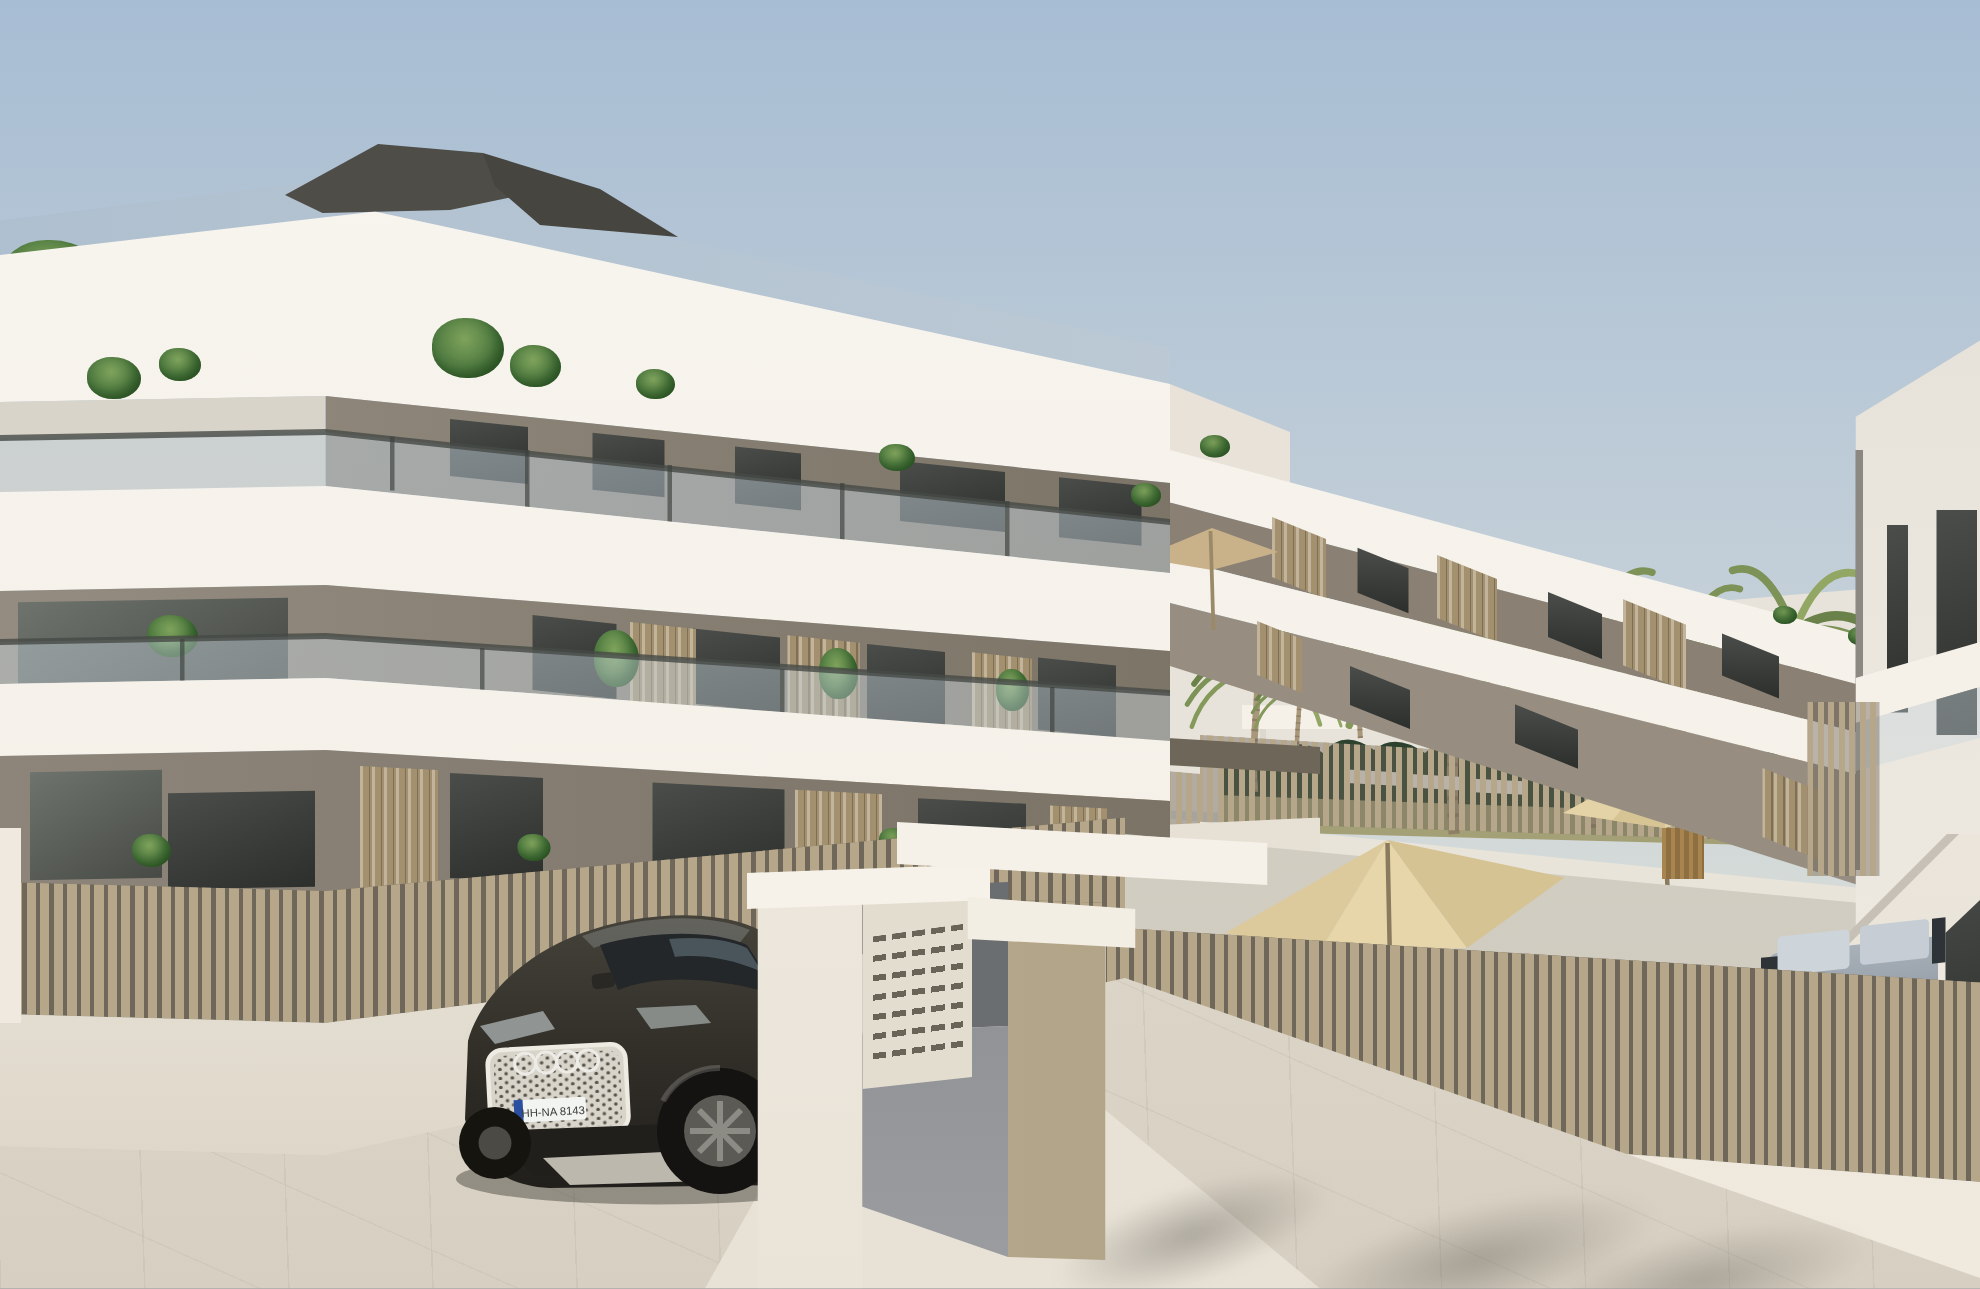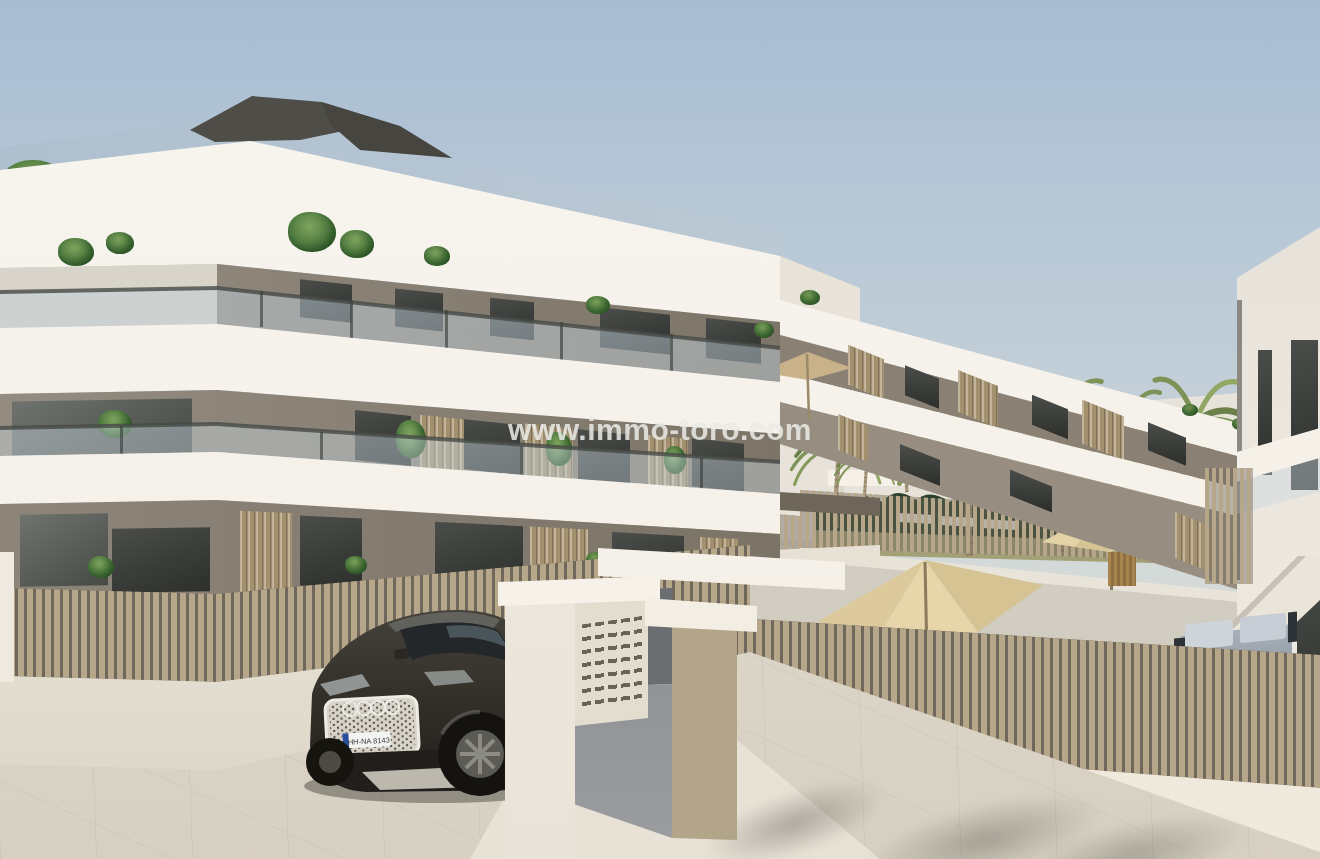--- a/index.html
+++ b/index.html
@@ -304,15 +304,14 @@
   <div class="el" style="left:582px;top:620px;width:60px;height:90px;transform:skewY(-8deg);
               background-image:repeating-linear-gradient(180deg,rgba(92,86,74,.9) 0 4px,rgba(0,0,0,0) 4px 13px);
               -webkit-mask-image:repeating-linear-gradient(90deg,#000 0 9px,rgba(0,0,0,0) 9px 13px);
               mask-image:repeating-linear-gradient(90deg,#000 0 9px,rgba(0,0,0,0) 9px 13px);"></div>
   <div class="abs white-flat" style="clip-path:polygon(498px 582px,660px 576px,660px 600px,498px 606px);background:#f6f2e9;"></div>
   <div class="abs slats" style="clip-path:polygon(680px 577px,740px 581px,740px 602px,680px 600px);"></div>
   <div class="abs" style="clip-path:polygon(672px 600px,737px 606px,737px 840px,672px 838px);background:linear-gradient(90deg,#bcae92,#ab9d80);"></div>
   <div class="abs white-flat" style="clip-path:polygon(645px 598px,757px 606px,757px 632px,645px 626px);background:#f3eee4;"></div>
   <div class="abs white-band" style="clip-path:polygon(598px 548px,845px 562px,845px 590px,598px 576px);"></div>
 
-  <div class="el watermark" style="left:505px;top:414px;width:310px;height:32px;line-height:32px;">www.immo-toro.com</div>
 
 </div>
 
 </body></html>

